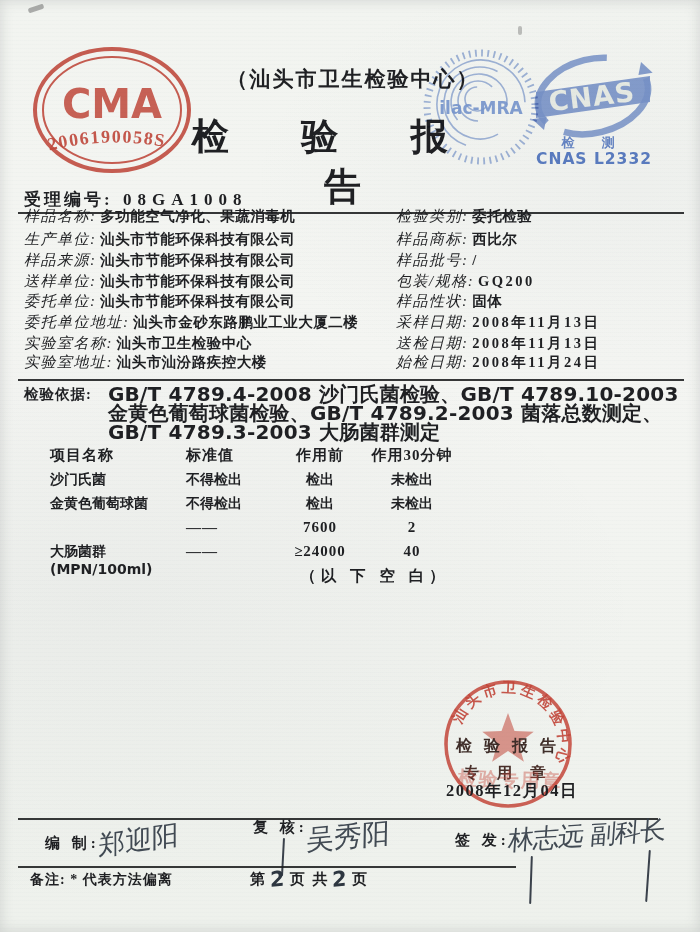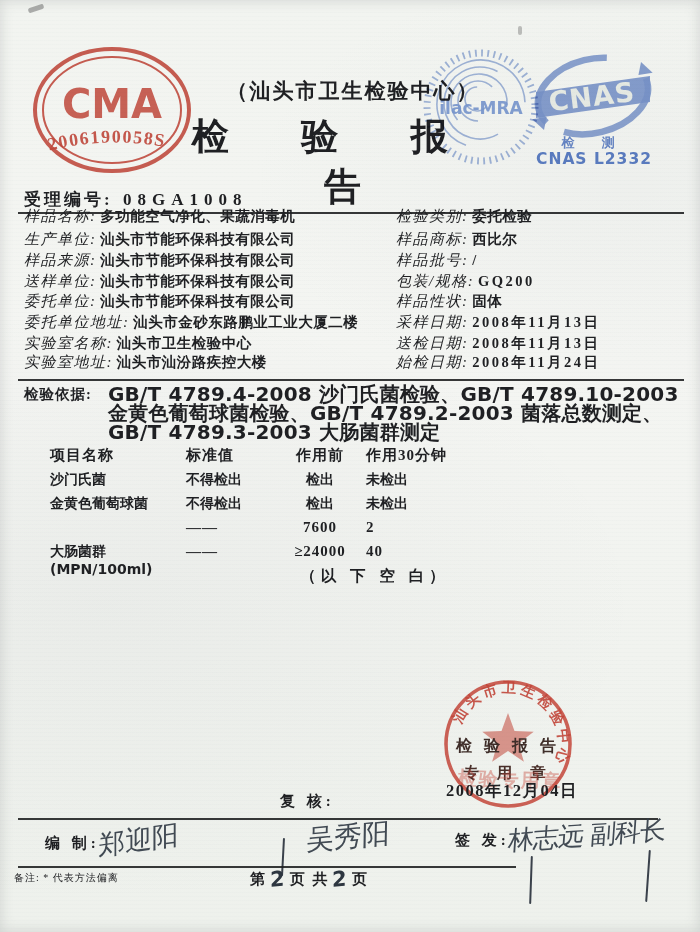--- a/index.html
+++ b/index.html
@@ -11,53 +11,53 @@
       radial-gradient(700px 400px at 90% 20%, rgba(140,150,160,.05), rgba(0,0,0,0) 55%),
       linear-gradient(180deg,#f2f4f0 0%,#f4f5f2 40%,#eef1ec 100%);
     font-family:"Liberation Serif","DejaVu Serif",serif;color:#1f2023;
     box-shadow:inset 0 0 14px rgba(60,65,70,.18);
   }
   .abs{position:absolute;}
   .stamp{mix-blend-mode:multiply;pointer-events:none;}
   .rule{background:#1b1c1e;opacity:.88;}
   
   .org-title{left:170px;top:44px;width:366px;text-align:center;font-size:26px;font-weight:700;letter-spacing:7px;}
-  .org-subtitle{left:170px;top:77px;width:366px;text-align:center;font-size:21px;font-weight:700;letter-spacing:2px;}
+  .org-subtitle{left:170px;top:65px;width:366px;text-align:center;font-size:21px;font-weight:700;letter-spacing:2px;}
   .report-title{left:186px;top:112px;width:340px;text-align:center;font-size:37px;font-weight:700;letter-spacing:27px;margin-right:-27px;}
   .acc-row{left:24px;top:188px;font-size:17px;}
   .acc-label{font-weight:700;letter-spacing:3px;}
   .acc-value{letter-spacing:6px;font-weight:600;padding-left:6px;}
   
   .inforow{height:20px;font-size:15px;white-space:nowrap;}
   .cellL{position:absolute;left:24px;}
   .cellR{position:absolute;left:396px;}
   .ilabel{letter-spacing:1.5px;font-style:italic;}
   .ivalue{font-family:"DejaVu Sans","Liberation Sans",sans-serif;font-weight:700;font-size:14.5px;letter-spacing:.5px;}
   .ivalue.spaced{font-family:"Liberation Serif","DejaVu Serif",serif;letter-spacing:2.5px;}
   
   .basis{left:24px;top:385px;width:655px;display:flex;font-size:14.5px;line-height:19px;}
   .basis-label{flex:0 0 84px;letter-spacing:1px;font-weight:600;}
   .basis-text{flex:1;font-family:"DejaVu Sans","Liberation Sans",sans-serif;font-weight:700;font-size:20px;letter-spacing:.2px;}
   
   .trow{left:0;width:700px;height:22px;font-size:15px;}
   .c1{position:absolute;left:26px;width:150px;margin-left:24px;}
   .c2{position:absolute;left:186px;width:78px;}
   .c3{position:absolute;left:283px;width:74px;text-align:center;}
-  .c4{position:absolute;left:366px;width:92px;text-align:left;}
+  .c4{position:absolute;left:366px;width:92px;text-align:center;}
   .thead span{font-weight:700;letter-spacing:1px;}
   .tcell{font-family:"DejaVu Sans","Liberation Sans",sans-serif;font-weight:700;font-size:14px;}
   .tnum{font-family:"Liberation Serif","DejaVu Serif",serif;font-weight:600;font-size:15px;letter-spacing:1px;}
   .endnote{left:300px;top:566px;width:150px;text-align:center;font-size:15.5px;font-weight:600;letter-spacing:5px;}
   
   .seal-date{left:434px;top:780px;width:156px;text-align:center;font-size:16.5px;font-weight:700;letter-spacing:1.5px;}
   
   .sig-label{font-size:15px;font-weight:600;letter-spacing:4px;}
   .sig{font-family:"DejaVu Sans","Liberation Sans",sans-serif;color:#333c47;opacity:.92;white-space:nowrap;}
   .stroke{background:#3a414b;width:2px;border-radius:1px;}
-  .note{left:14px;top:871px;font-size:10px;font-weight:400;letter-spacing:1px;}
+  .note{left:30px;top:871px;font-size:14px;font-weight:700;letter-spacing:1px;}
   .pageinfo{left:250px;top:867px;font-size:15px;font-weight:600;letter-spacing:2px;}
   .hand-num{display:inline-block;font-family:"DejaVu Sans","Liberation Sans",sans-serif;font-size:21px;font-weight:700;color:#2d3640;transform:rotate(-6deg) skewX(-6deg);margin:0 3px;vertical-align:-2px;}
   .speck{background:#555;opacity:.45;border-radius:2px;}
 </style>
 </head>
 <body>
 
 <div id="paper">
 
   <div class="abs speck" style="left:28px;top:6px;width:16px;height:5px;transform:rotate(-18deg);"></div>
@@ -191,21 +191,21 @@
     <text x="71" y="75" text-anchor="middle" font-size="16" font-weight="700" fill="#43302c" letter-spacing="4">检 验 报 告</text>
     <text x="71" y="102" text-anchor="middle" font-size="15.5" font-weight="700" fill="#4d312c" letter-spacing="7">专 用 章</text>
     <text x="73" y="110" text-anchor="middle" font-size="19" font-weight="700" fill="#d14a3e" opacity=".4" letter-spacing="2" transform="rotate(2 71 108)">检验专用章</text>
   </svg>
   <div class="abs seal-date">2008年12月04日</div>
 
   <div class="abs rule" style="left:18px;top:818px;width:640px;height:1.8px;"></div>
 
   <div class="abs sig-label" style="left:45px;top:834px;">编 制:</div>
   <div class="abs sig" style="left:98px;top:822px;font-size:27px;transform:rotate(-8deg) skewX(-8deg);">郑迎阳</div>
-  <div class="abs sig-label" style="left:253px;top:792px;margin-left:27px;">复 核:</div>
+  <div class="abs sig-label" style="left:253px;top:818px;">复 核:</div>
   <div class="abs sig" style="left:306px;top:818px;font-size:28px;transform:rotate(-5deg) skewX(-6deg);">吴秀阳</div>
   <div class="abs sig-label" style="left:455px;top:831px;">签 发:</div>
   <div class="abs sig" style="left:508px;top:818px;font-size:26px;letter-spacing:-1px;transform:rotate(-4deg) skewX(-8deg);">林志远 副科长</div>
   <div class="abs stroke" style="left:282px;top:838px;height:38px;transform:rotate(3deg);"></div>
   <div class="abs stroke" style="left:530px;top:856px;height:48px;transform:rotate(2deg);"></div>
   <div class="abs stroke" style="left:647px;top:850px;height:52px;transform:rotate(4deg);"></div>
 
   <div class="abs rule" style="left:18px;top:866px;width:498px;height:1.8px;"></div>
 
   <div class="abs note">备注: * 代表方法偏离</div>

